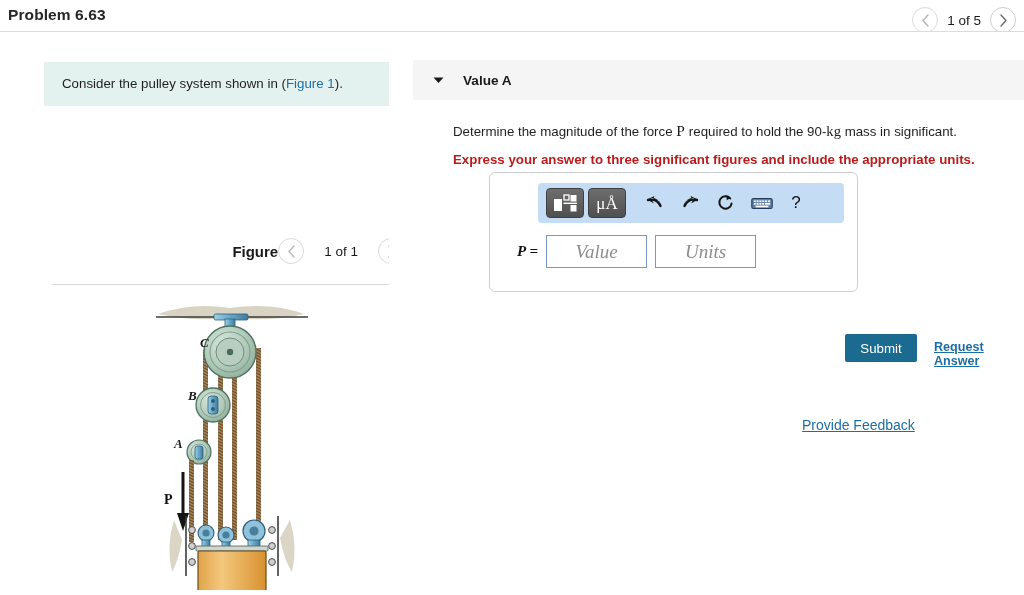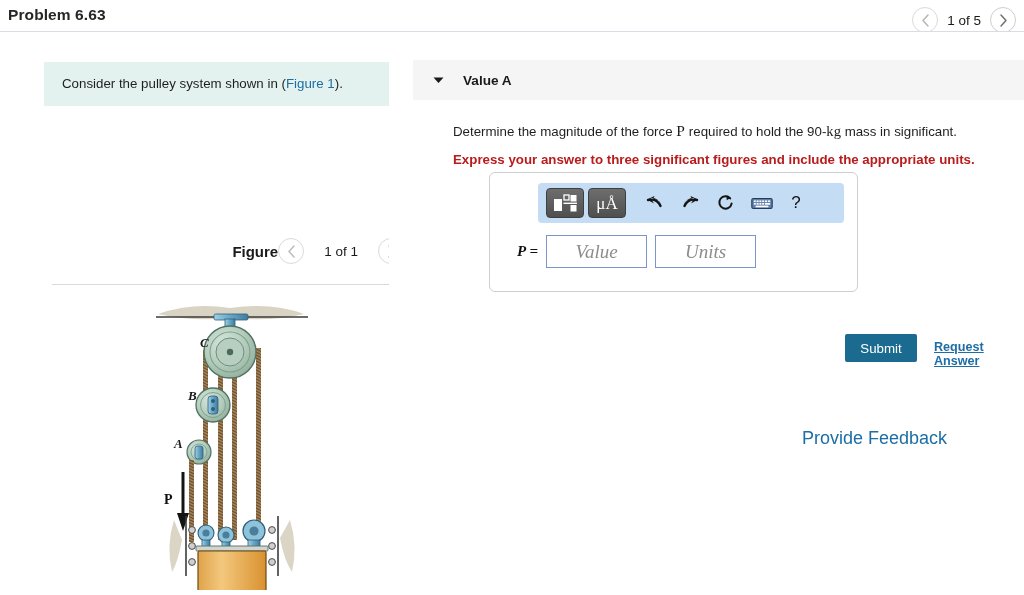--- a/index.html
+++ b/index.html
@@ -180,22 +180,22 @@
     font-family: "Liberation Sans", sans-serif;
     font-size: 13.3px; cursor: pointer;
   }
   #request-answer {
     position: absolute; left: 545px; top: 308px;
     font-size: 12.6px; font-weight: bold; color: #1c6ea4;
     text-decoration: underline; cursor: pointer;
   }
 
   #provide-feedback {
-    position: absolute; left: 413px; top: 396px;
-    font-size: 18px; color: #1c6ea4; cursor: pointer;
+    position: absolute; left: 413px; top: 385px;
+    font-size: 14px; color: #1c6ea4; cursor: pointer; text-decoration: underline;
   }
 </style>
 </head>
 <body>
 
 <div id="page">
 
   <div id="header">
     <div id="problem-title">Problem 6.63</div>
 

